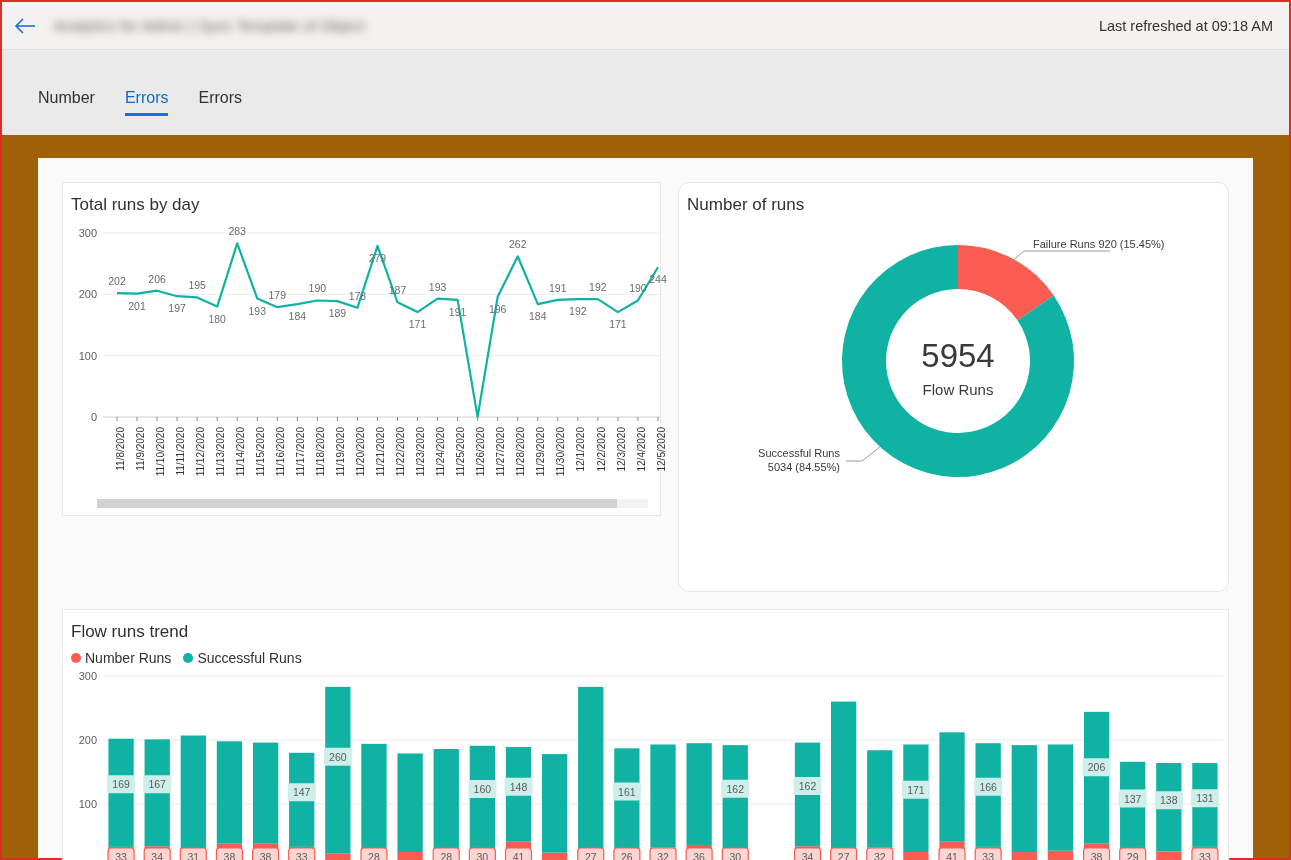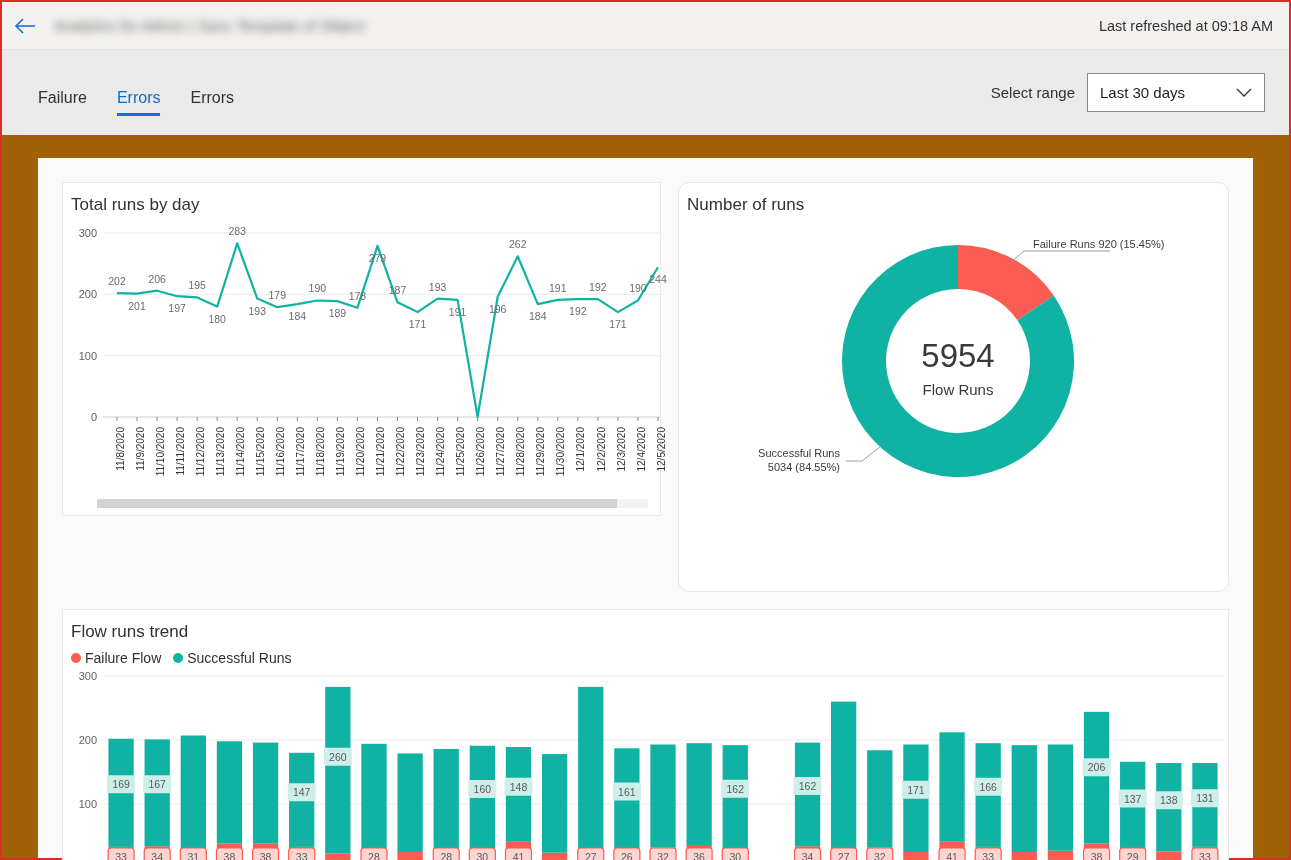--- a/index.html
+++ b/index.html
@@ -157,32 +157,23 @@
         <path d="M9 2 L2 9 L9 16" fill="none" stroke="#1a6ddd" stroke-width="1.6"></path>
         <path d="M2 9 L21 9" fill="none" stroke="#1a6ddd" stroke-width="1.6"></path>
       </svg>
     </div>
     <div class="page-title">Analytics for Admin | Sync Template of Object</div>
     <div class="refresh-text">Last refreshed at 09:18 AM</div>
   </div>
 
   <div class="tabstrip">
     <div class="tabs">
-      <div class="tab">Failure</div>
+      <div class="tab">Number</div>
       <div class="tab active">Errors</div>
       <div class="tab">Errors</div>
-    </div>
-    <div class="range-wrap">
-      <span class="range-label">Select range</span>
-      <div class="range-select">
-        <span>Last 30 days</span>
-        <svg class="chev" width="16" height="10" viewBox="0 0 16 10">
-          <path d="M1 1 L8 8 L15 1" fill="none" stroke="#323130" stroke-width="1.3"></path>
-        </svg>
-      </div>
     </div>
   </div>
 
   <div class="canvas">
 
     <div class="row-top">
 
       <div class="card card-line">
         <div class="card-title">Total runs by day</div>
         <div class="line-plot">
@@ -301,21 +292,21 @@
             <text x="161" y="254" text-anchor="end" font-size="11" fill="#3b3a39">5034 (84.55%)</text>
           </svg>
       </div>
     </div>
 
     <div class="card card-bars">
       <div class="card-title">Flow runs trend</div>
       <div class="legend">
         <span class="legend-item">
           <span class="dot" style="background:#fa5c52"></span>
-          <span>Failure Flow</span>
+          <span>Number Runs</span>
         </span>
         <span class="legend-item">
           <span class="dot" style="background:#10b3a3"></span>
           <span>Successful Runs</span>
         </span>
       </div>
       <svg id="bar-svg" width="1167" height="245" viewBox="0 0 1167 245" style="position:absolute;left:0;top:58px">
           <line x1="40" y1="200" x2="1160" y2="200" stroke="#ebebeb" stroke-width="1"></line>
           <text x="34" y="204" text-anchor="end" font-size="11" fill="#605e5c">0</text>
           <line x1="40" y1="136" x2="1160" y2="136" stroke="#ebebeb" stroke-width="1"></line>

